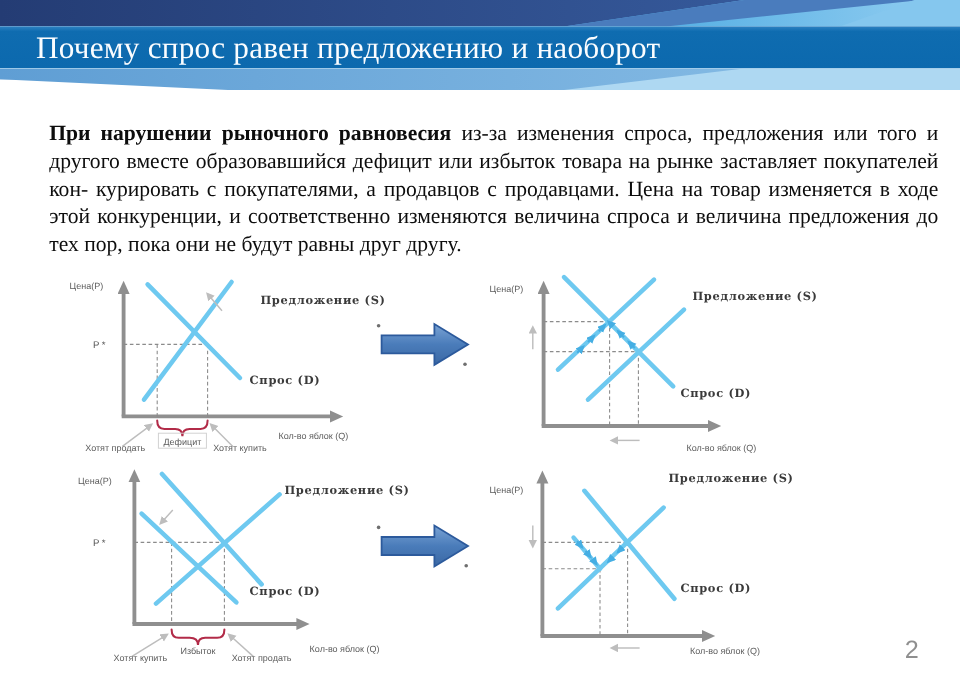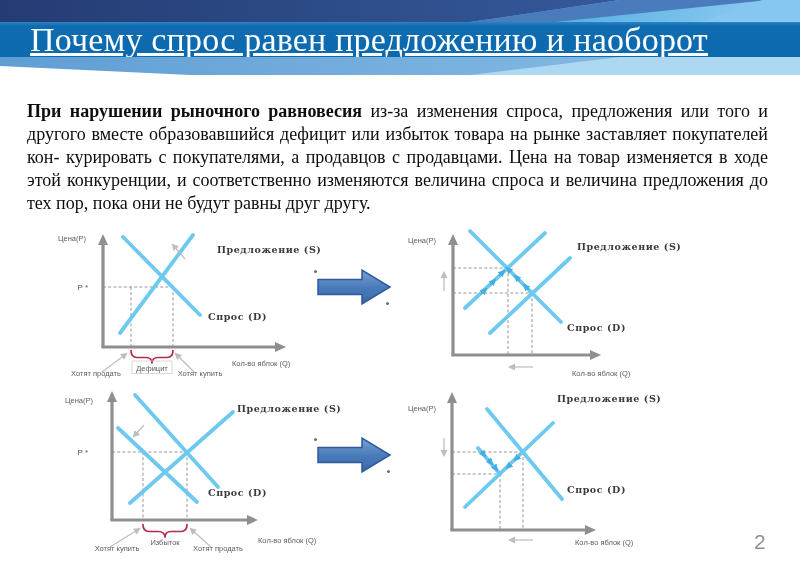--- a/index.html
+++ b/index.html
@@ -10,30 +10,30 @@
            background:linear-gradient(to right,#4e86c6 0%,#58b0e4 70%,#93cef1 100%);}
   .hdr-top .navy{position:absolute;inset:0;
            background:linear-gradient(to right,#243c74,#3a61a5);
            clip-path:polygon(0 0,620px 0,470px 100%,0 100%);}
   .hdr-top .mid{position:absolute;inset:0;background:#4a7cbd;
            clip-path:polygon(620px 0,768px 0,555px 100%,470px 100%);}
   .hdr-top .lite{position:absolute;inset:0;background:#85c7ee;
            clip-path:polygon(762px 0,800px 0,800px 100%,700px 100%);}
   .title-bar{position:absolute;left:0;top:22px;width:800px;height:35px;
            background:linear-gradient(180deg,#2e82c2 0%,#0f6cb0 12%,#0c69ae 100%);}
-  .title-bar h1{margin:0;padding:0 0 0 30px;line-height:35px;font-size:34px;font-weight:400;
-           color:#fbfdff;font-family:"Liberation Serif",serif;letter-spacing:.2px;text-decoration:underline;}
+  .title-bar h1{margin:0;padding:0 0 0 30px;line-height:35px;font-size:26px;font-weight:400;
+           color:#fbfdff;font-family:"Liberation Serif",serif;letter-spacing:.2px;}
   .hdr-sub{position:absolute;left:0;top:57px;width:800px;height:18px;background:#aed8f2;}
   .hdr-sub .sleft{position:absolute;inset:0;
            background:linear-gradient(to right,#5f9ed4,#8cc0e7);
            clip-path:polygon(0 0,620px 0,470px 100%,0 100%);}
   .hdr-sub .swhite{position:absolute;inset:0;background:#fff;
            clip-path:polygon(0 9px,190px 18px,0 18px);}
   
-  .body-par{position:absolute;left:27px;top:100px;width:741px;margin:0;
+  .body-par{position:absolute;left:41px;top:100px;width:741px;margin:0;
            font-family:"Liberation Serif",serif;font-size:18px;line-height:23px;
            color:#0d0d0d;text-align:justify;}
   .body-par b{font-weight:bold;}
   
   svg.diag{position:absolute;overflow:visible;}
   .ax{stroke:#8f8f8f;stroke-width:3.2;fill:none;}
   .curve{stroke:#6ec9f0;stroke-width:3.8;stroke-linecap:round;fill:none;}
   .dash{stroke:#8b8b8b;stroke-width:.9;stroke-dasharray:3 2.2;fill:none;}
   .thin{stroke:#bdbdbd;stroke-width:1.2;fill:none;}
   .chev{stroke:#45aee3;stroke-width:1.6;fill:none;}

